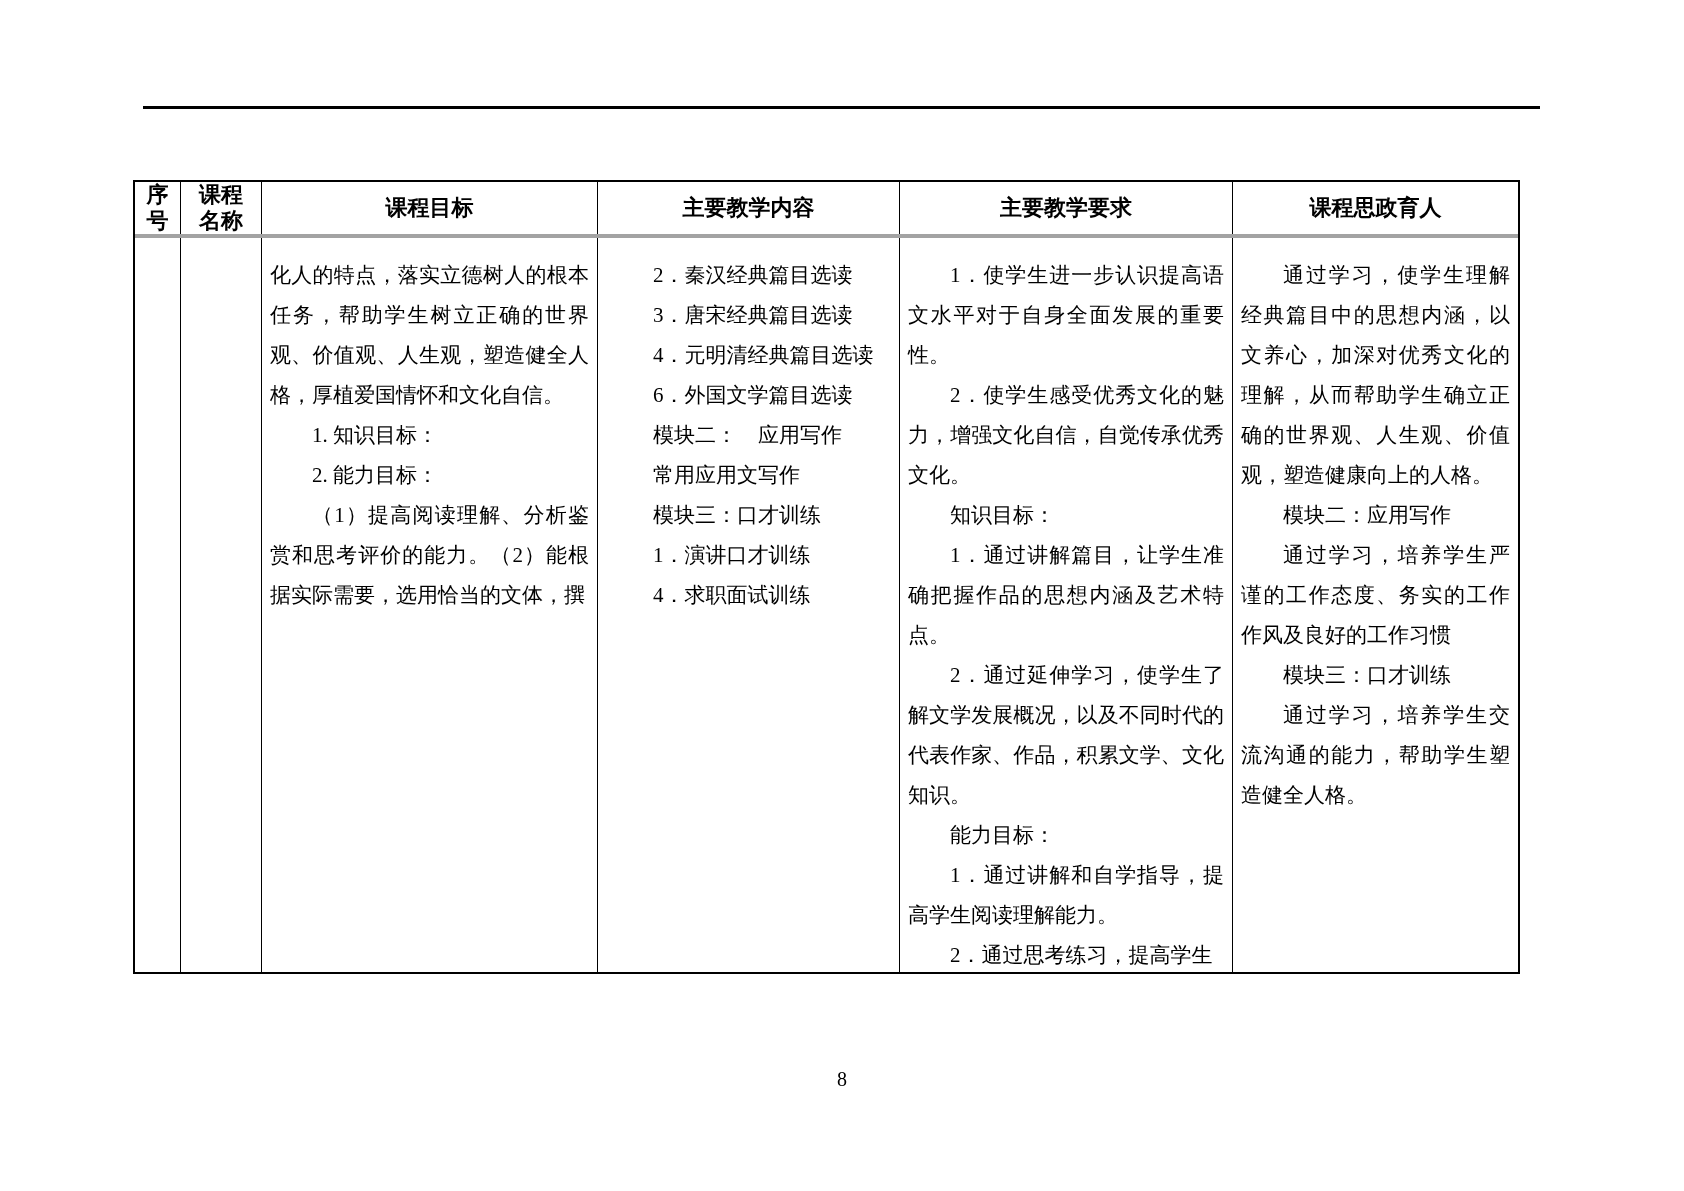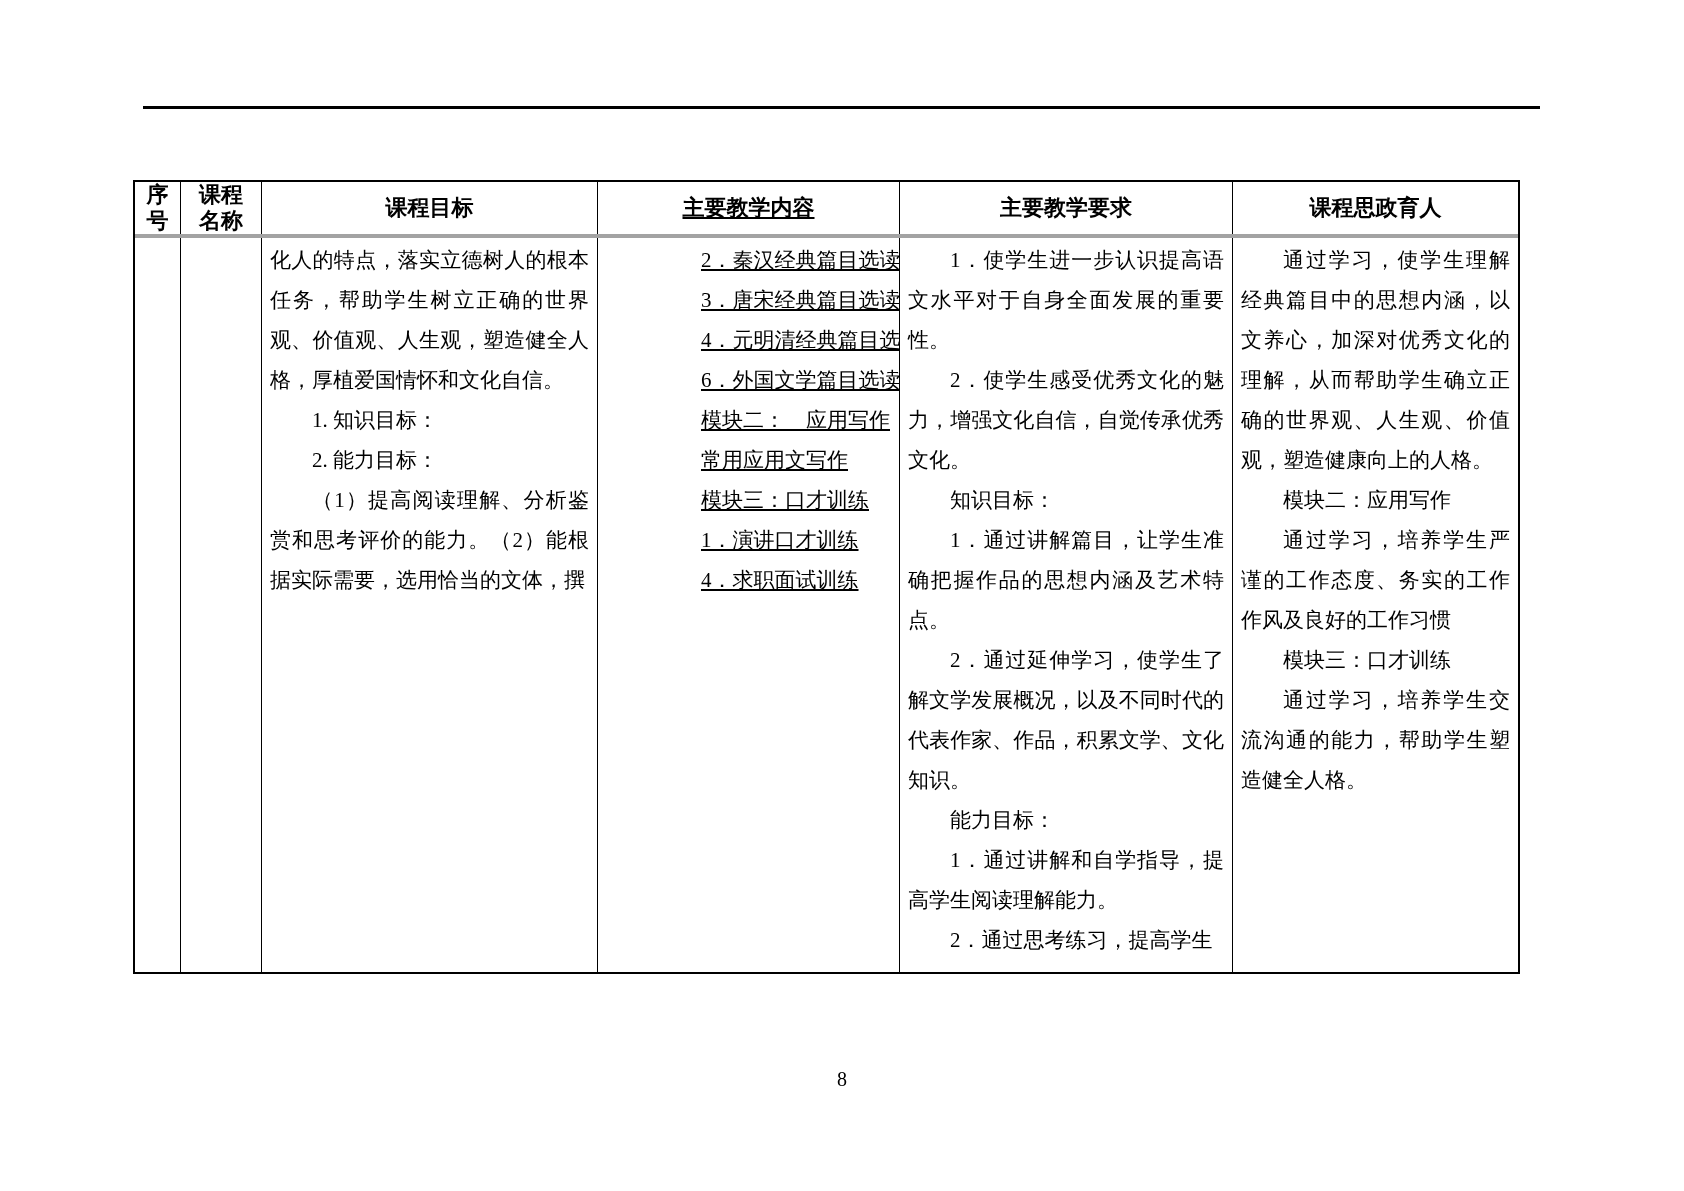--- a/index.html
+++ b/index.html
@@ -47,54 +47,53 @@
   .cell {
     box-sizing: border-box;
     border-right: 1px solid #000000;
     overflow: hidden;
   }
   .cell:last-child { border-right: none; }
 
   .c0 { width: 46px; }
   .c1 { width: 81px; }
   .c2 { width: 336px; }
-  .c3 { width: 302px; text-decoration: underline; }
+  .c3 { width: 302px; }
   .c4 { width: 333px; }
   .c5 { flex: 1; }
 
   .header-cell {
     display: flex;
     align-items: center;
     justify-content: center;
     text-align: center;
     font-weight: bold;
     font-size: 22px;
     line-height: 26px;
     padding: 0 8px;
   }
 
   .body-cell {
     font-size: 21px;
     line-height: 40px;
-    padding: 2px 8px 0 8px;
+    padding: 17px 8px 0 8px;
     text-align: justify;
   }
   .body-cell p {
     margin: 0;
     text-indent: 2em;
   }
   .body-cell p.no-indent { text-indent: 0; }
 
   .content-cell {
     padding-left: 55px;
     text-align: left;
   }
   .content-cell .line {
     white-space: nowrap;
-    margin-left: 48px;
   }
 
   .page-number {
     position: absolute;
     left: 0;
     top: 1066px;
     width: 1684px;
     text-align: center;
     font-size: 20px;
     line-height: 26px;

